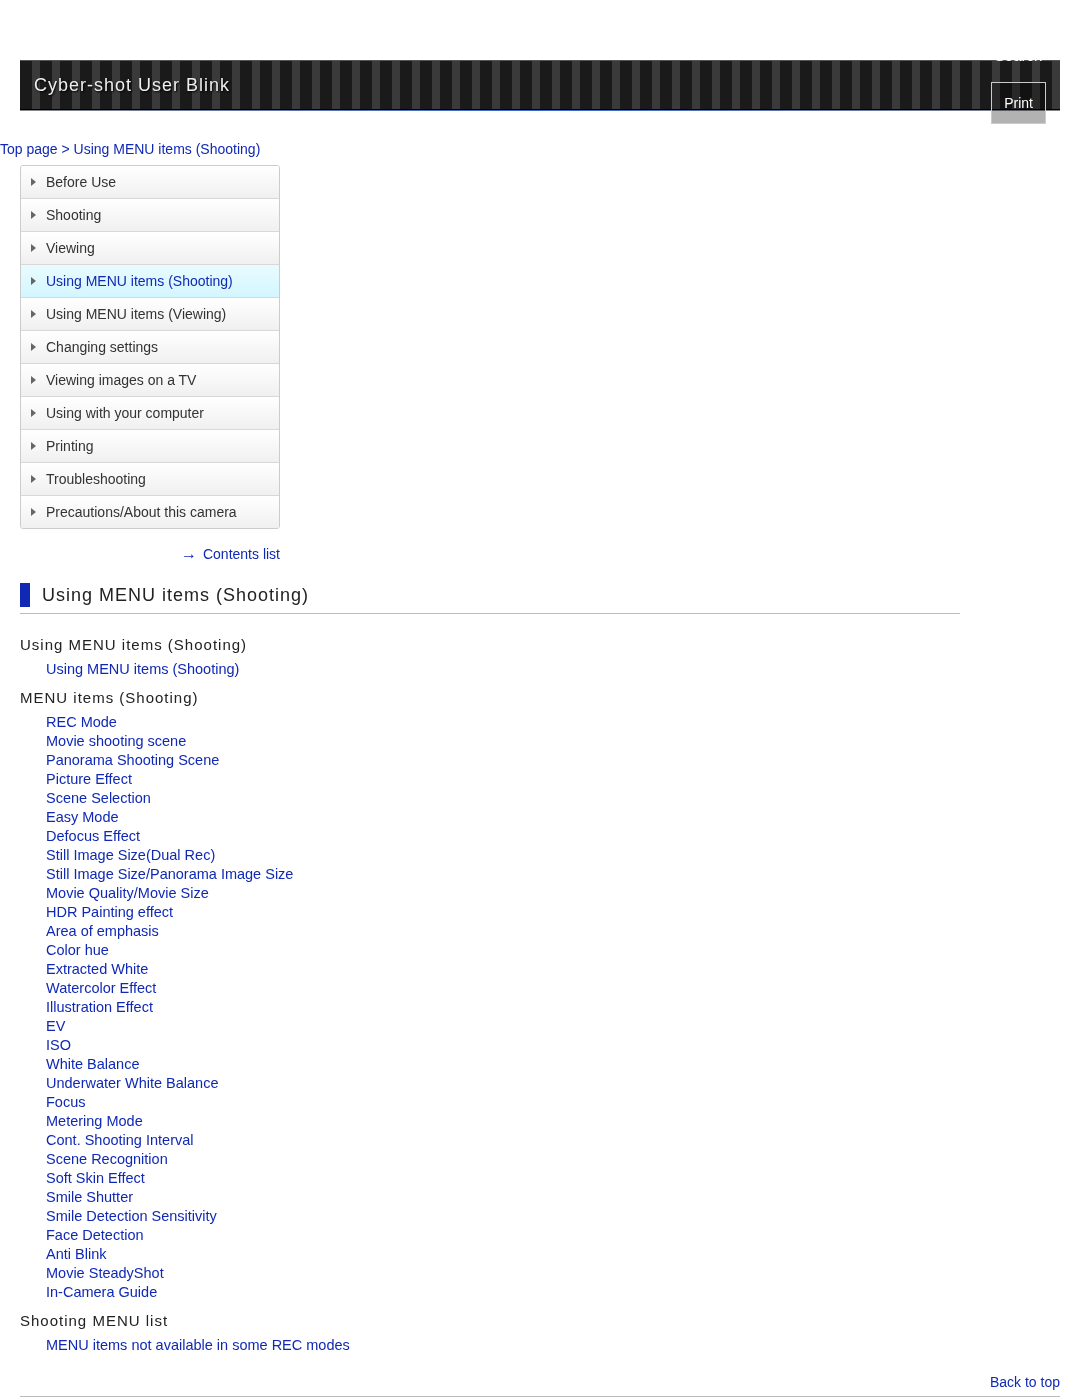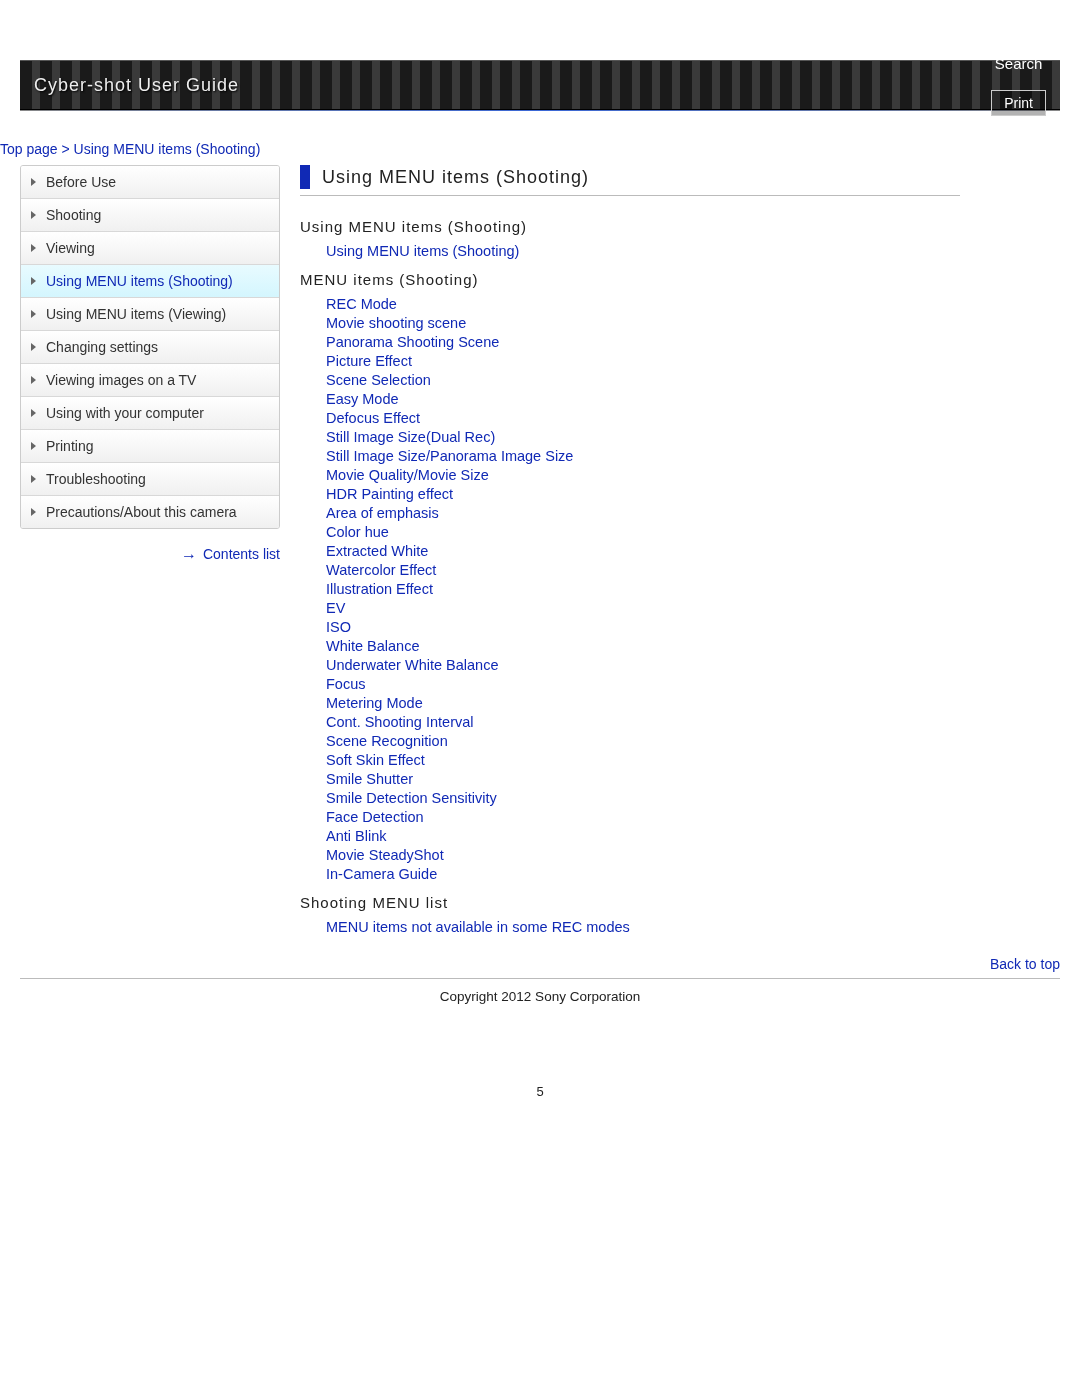--- a/index.html
+++ b/index.html
@@ -25,30 +25,30 @@
   .header-title {
     color: #eee;
     font-size: 18px;
     letter-spacing: 1px;
     text-shadow: 1px 1px 2px #000;
   }
   .header-right { display: flex; align-items: center; gap: 18px; flex-direction: column; }
   .header-search { color: #fff; font-size: 15px; cursor: pointer; }
   .header-print {
     border: 1px solid #ccc; color: #fff; font-size: 14px;
-    padding: 4px 12px; cursor: pointer; background: rgba(0,0,0,0.3); text-align: center;
+    padding: 12px 12px; cursor: pointer; background: rgba(0,0,0,0.3); text-align: center;
   }
   .header-underline { height:1px; background: linear-gradient(90deg,#888,#3a67d6,#888); margin:0 20px 2px 20px;}
   .breadcrumb {
     text-align: left; color: #1029b5; font-size: 14px;
     padding: 28px 20px 8px 0;
   }
   .breadcrumb a { color: #1029b5; text-decoration: none; cursor: pointer; }
 
-  .layout { display: flex; padding: 0 20px; gap: 20px; }
+  .layout { display: flex; padding: 0 20px; gap: 20px; flex-direction: column; }
   .sidebar { width: 260px; flex: 0 0 260px; }
   .nav {
     border: 1px solid #ccc; border-radius: 3px;
     background: linear-gradient(#fafafa,#fefefe);
     overflow: hidden;
   }
   .nav-item {
     display: flex; align-items: center;
     padding: 8px 10px; font-size: 14px; color: #333;
     border-bottom: 1px solid #d8d8d8; cursor: pointer;
@@ -84,21 +84,21 @@
   .back-to-top { text-align: right; color: #1029b5; font-size:14px; padding: 0 20px; margin-top:18px; cursor:pointer;}
   .footer-line { height:1px; background:#bbb; margin: 6px 20px 0 20px;}
   .copyright { text-align:center; font-size:13.5px; color:#222; padding: 10px 0 40px 0;}
   .page-number { text-align:center; font-size:13px; color:#222; padding: 40px 0 20px 0;}
 </style>
 </head>
 <body>
 
 <div class="page">
   <div class="header">
-    <div class="header-title">Cyber-shot User Guide</div>
+    <div class="header-title">Cyber-shot User Blink</div>
     <div class="header-right">
       <span class="header-search">Search</span>
       <span class="header-print">Print</span>
     </div>
   </div>
   <div class="header-underline"></div>
 
   <div class="breadcrumb">
     <a>Top page</a><span> &gt; </span><a>Using MENU items (Shooting)</a>
   </div>

